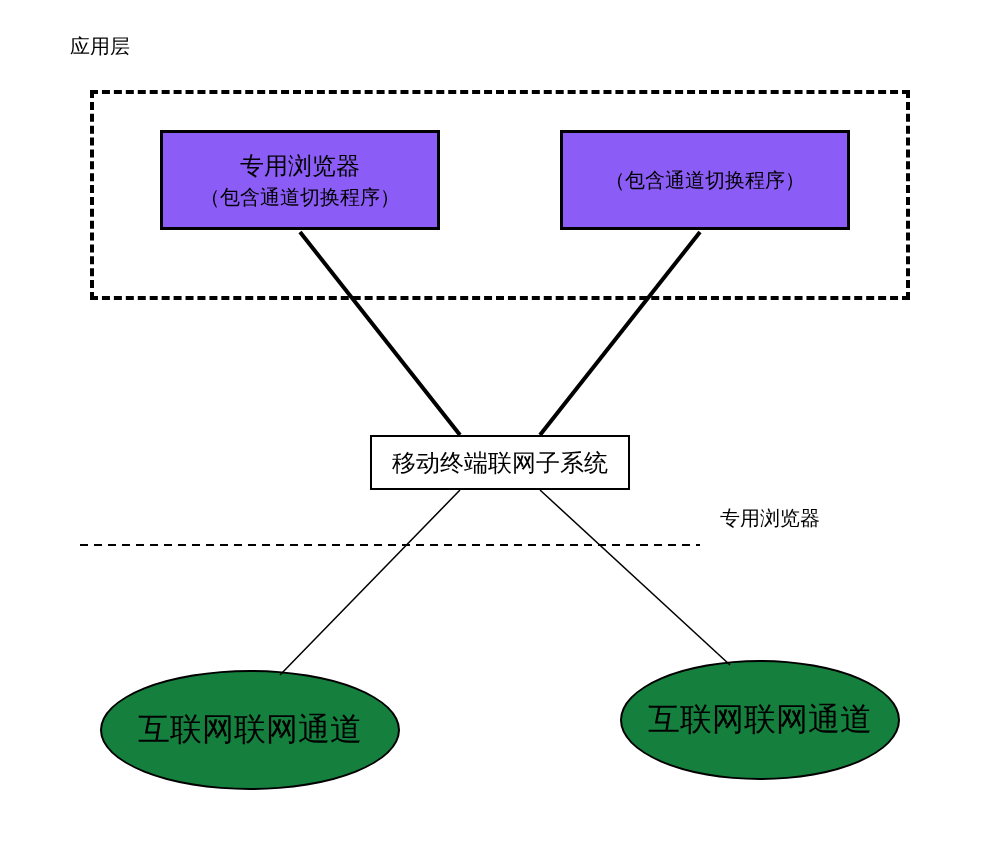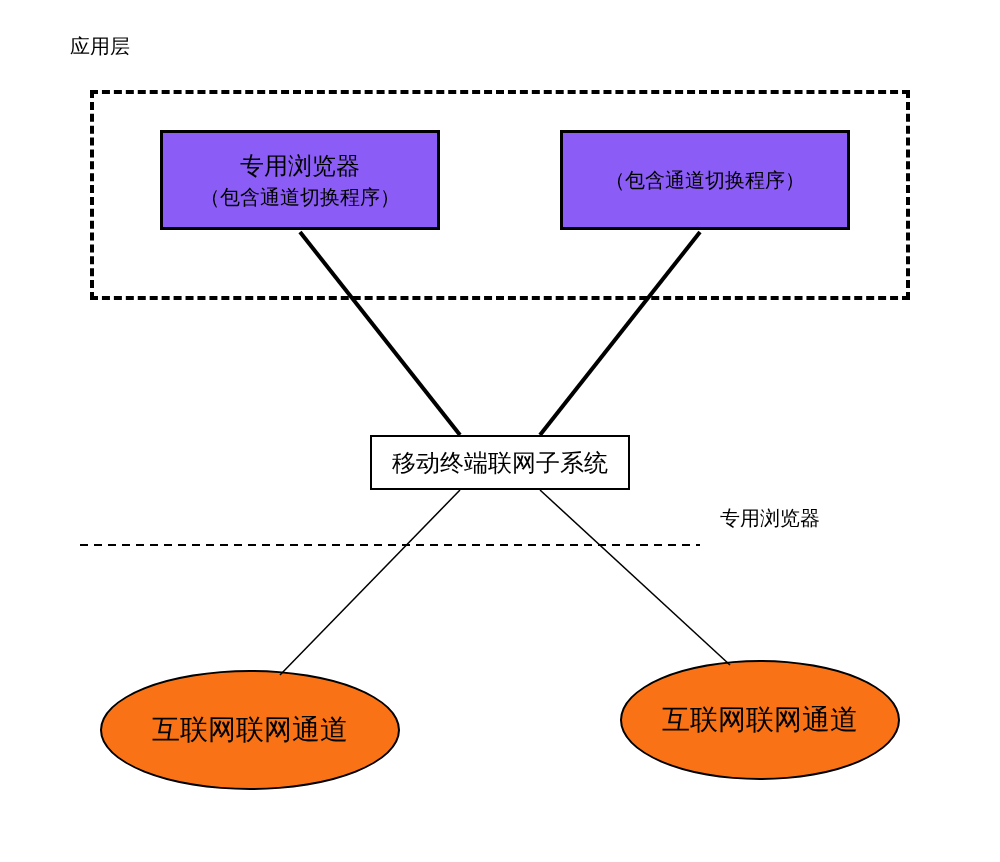--- a/index.html
+++ b/index.html
@@ -48,22 +48,22 @@
       justify-content: center;
       font-size: 24px;
     }
     .ellipse {
       position: absolute;
       border: 2px solid #000;
       border-radius: 50%;
       display: flex;
       align-items: center;
       justify-content: center;
-      font-size: 28px;
-      background: #f97316;
+      font-size: 32px;
+      background: #15803d;
     }
     svg.connector {
       position: absolute;
       top: 0;
       left: 0;
       width: 1000px;
       height: 862px;
       pointer-events: none;
     }
   </style>

